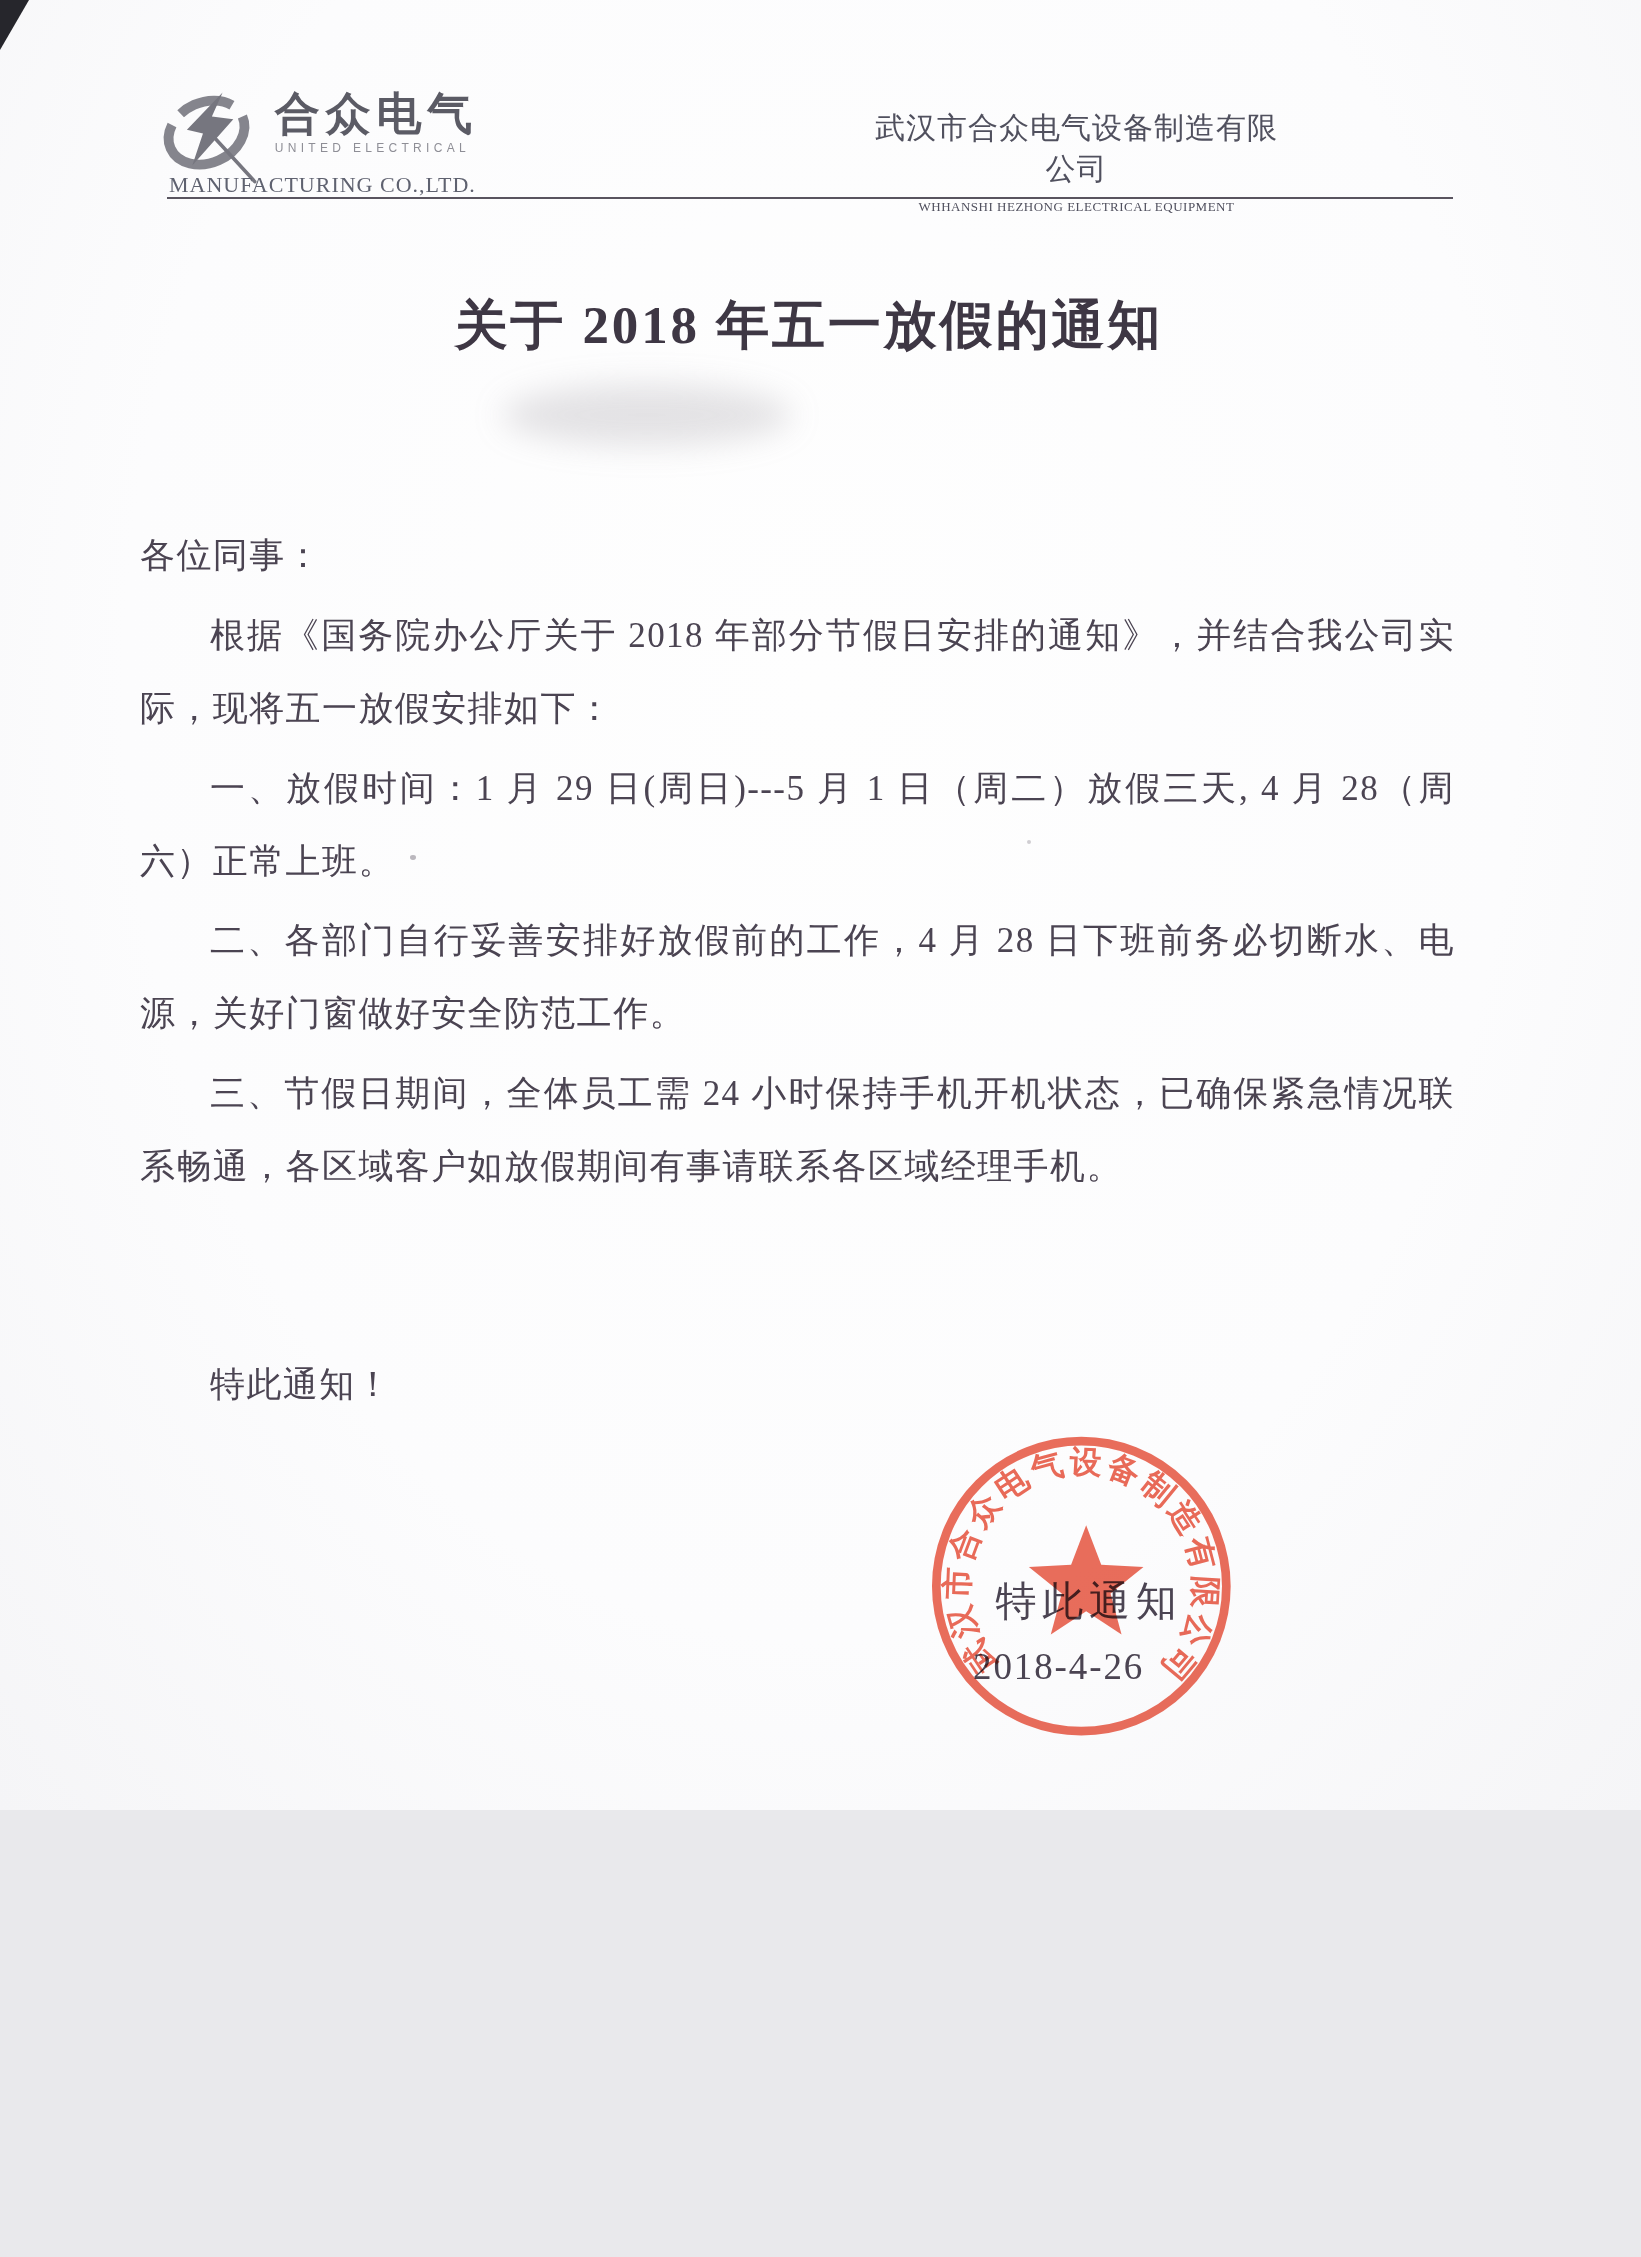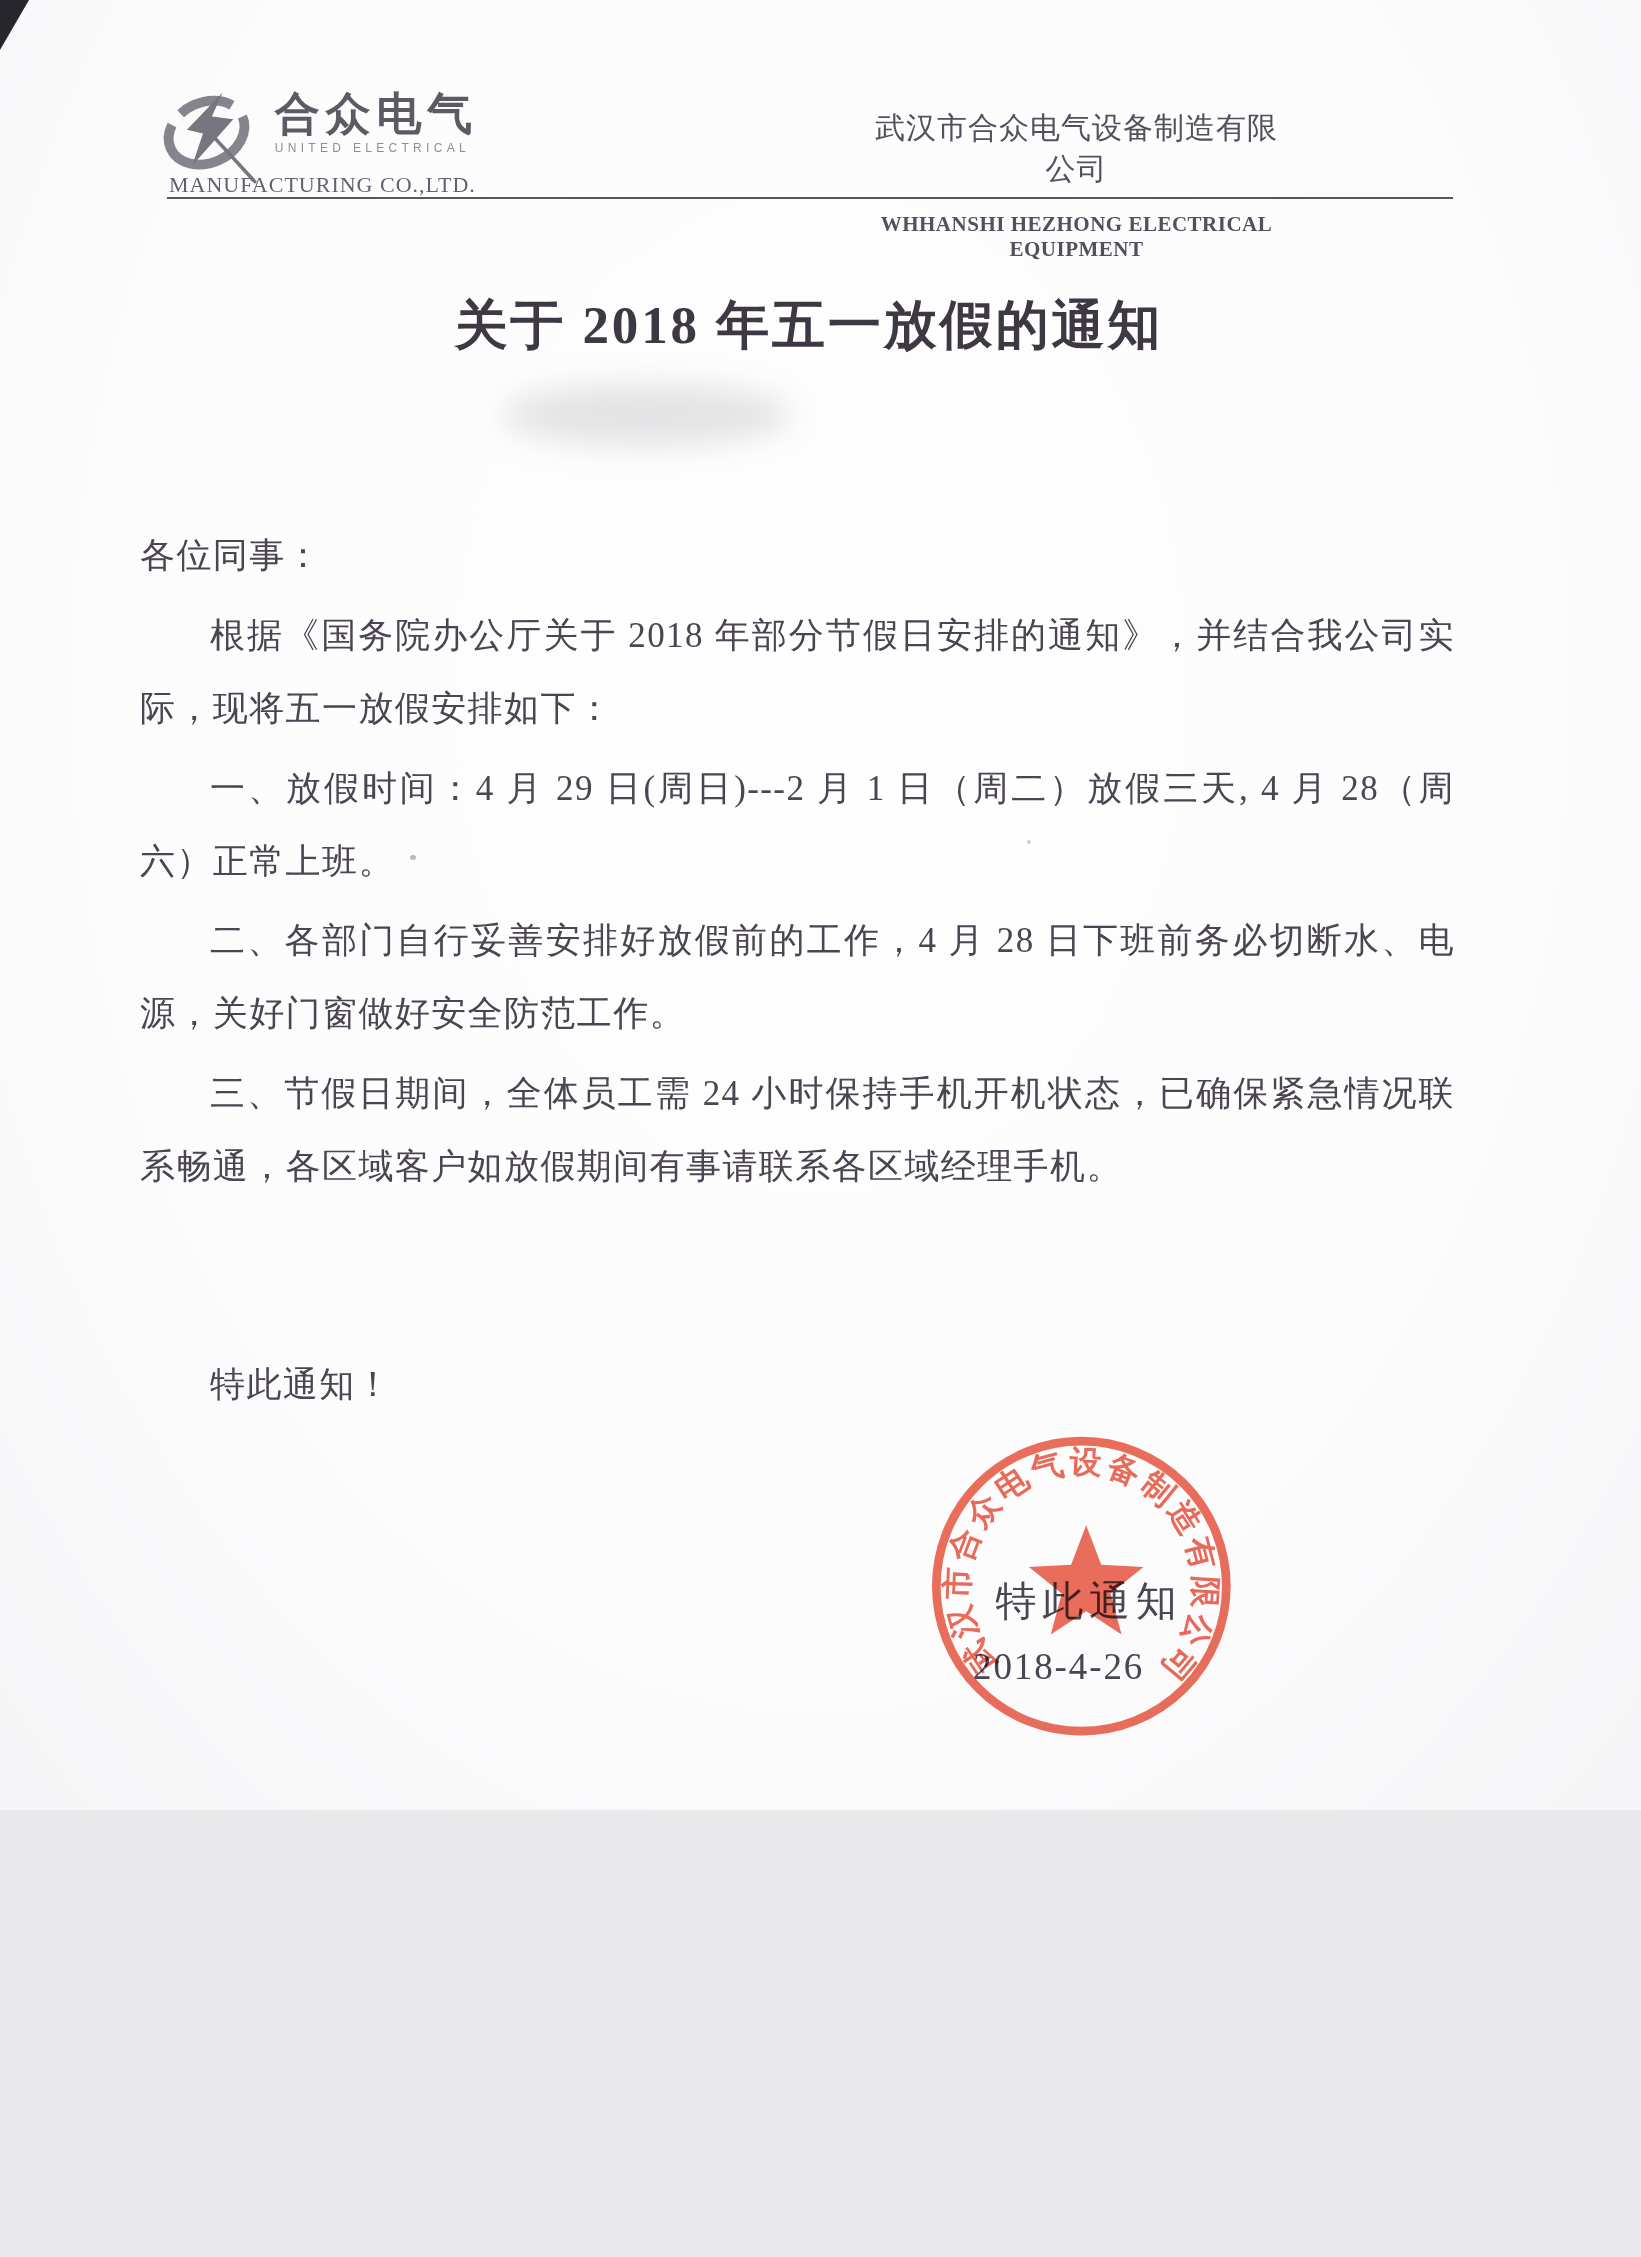--- a/index.html
+++ b/index.html
@@ -39,21 +39,21 @@
     font-size:22px;color:#5f6270;letter-spacing:1px;
   }
   .header-rule{
     position:absolute;left:167px;top:197px;width:1286px;height:1.9px;
     background:#59545f;
   }
   .company-block{
     position:absolute;left:864px;top:108px;width:425px;text-align:center;
   }
   .company-cn{font-size:30px;color:#50505e;letter-spacing:1px;font-family:"Liberation Sans","DejaVu Sans",sans-serif;}
-  .company-en{font-size:21px;color:#50505e;letter-spacing:0.5px;margin-top:22px;font-weight:bold;}
+  .company-en{font-size:13px;color:#50505e;letter-spacing:0.5px;margin-top:9px;}
   
   .doc-title{
     position:absolute;left:0;right:0;top:290px;
     text-align:center;
     transform:translateX(-11.6px);
     font-size:53px;font-weight:700;color:#3e3744;letter-spacing:2.9px;
   }
   
   .body-text{
     position:absolute;left:140px;top:519px;width:1315px;
@@ -106,21 +106,21 @@
     <div class="company-en">WHHANSHI HEZHONG ELECTRICAL EQUIPMENT</div>
   </div>
 
   <div class="header-rule"></div>
 
   <div class="doc-title">关于 2018 年五一放假的通知</div>
 
   <div class="body-text">
     <p>各位同事：</p>
     <p class="indent">根据《国务院办公厅关于 2018 年部分节假日安排的通知》，并结合我公司实际，现将五一放假安排如下：</p>
-    <p class="indent">一、放假时间：4 月 29 日(周日)---2 月 1 日（周二）放假三天, 4 月 28（周六）正常上班。</p>
+    <p class="indent">一、放假时间：1 月 29 日(周日)---5 月 1 日（周二）放假三天, 4 月 28（周六）正常上班。</p>
     <p class="indent">二、各部门自行妥善安排好放假前的工作，4 月 28 日下班前务必切断水、电源，关好门窗做好安全防范工作。</p>
     <p class="indent">三、节假日期间，全体员工需 24 小时保持手机开机状态，已确保紧急情况联系畅通，各区域客户如放假期间有事请联系各区域经理手机。</p>
     <p class="closing">特此通知！</p>
   </div>
 
   <div class="sig-department">特此通知</div>
   <div class="sig-date">2018-4-26</div>
 
   <svg class="stamp-svg" width="348" height="348" viewBox="0 0 360 360">
     <defs>

